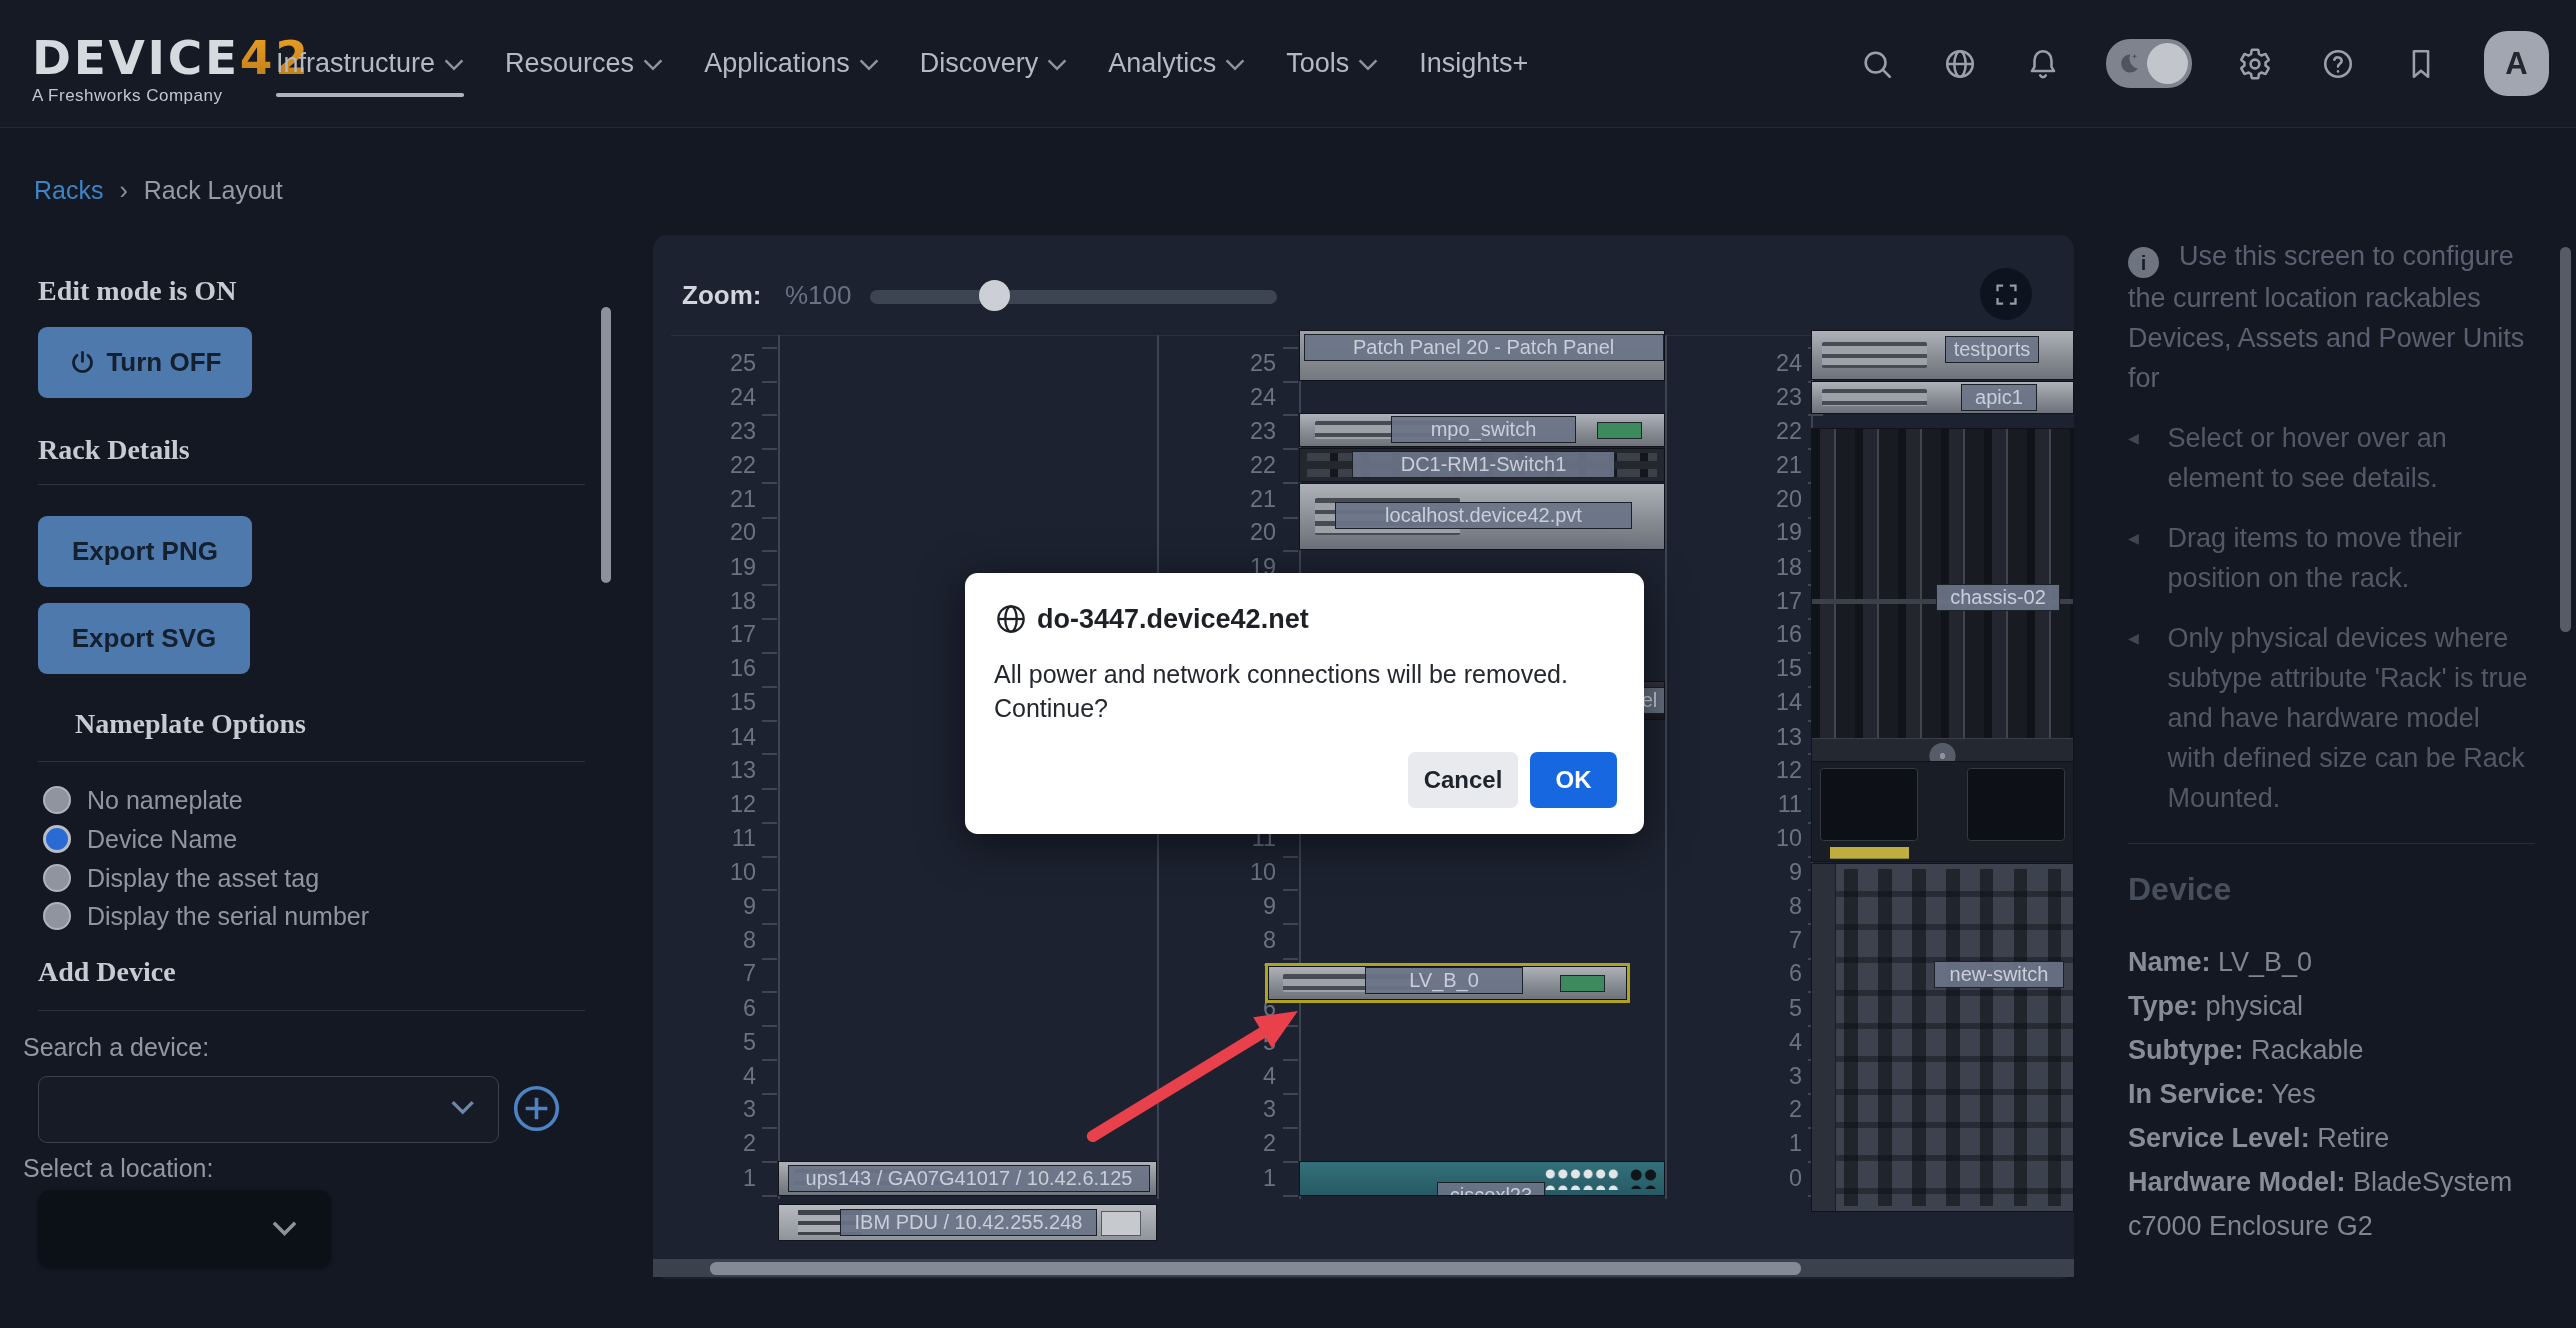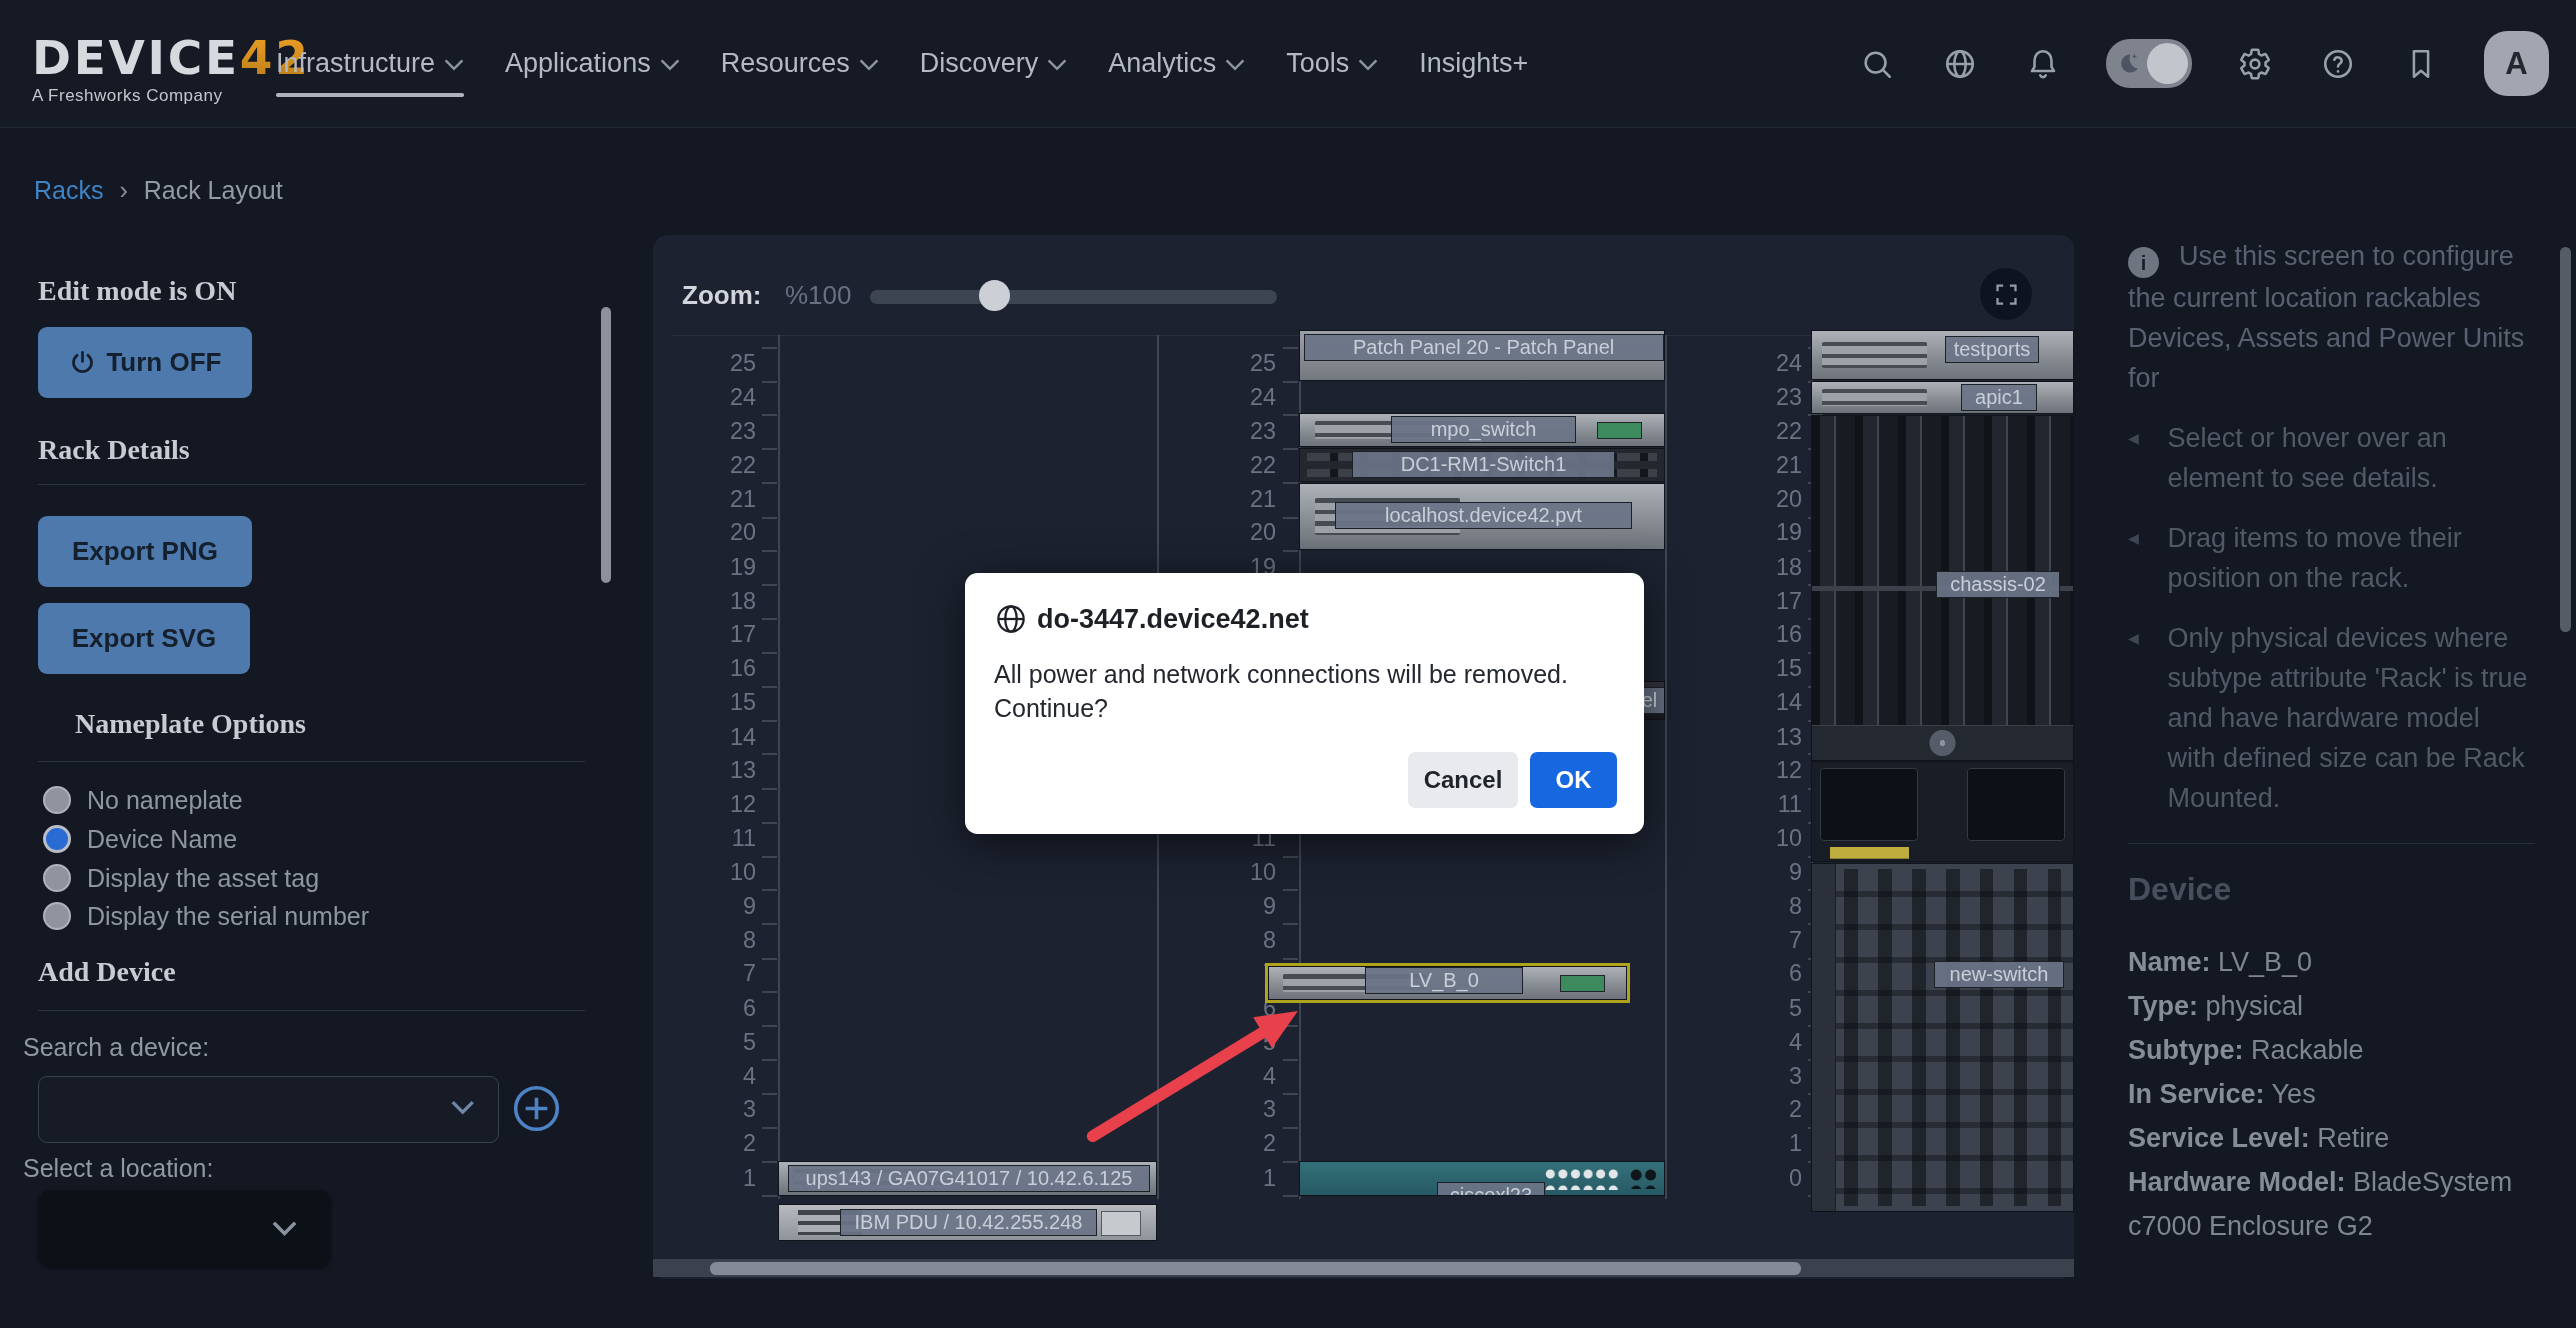--- a/index.html
+++ b/index.html
@@ -139,27 +139,27 @@
     <div class="tagline">A Freshworks Company</div>
   </div>
   <div class="menu">
       <div class="nav-item active">
         <span>Infrastructure</span>
         <svg width="20" height="12.6" viewBox="0 0 14 9" fill="none" stroke="#8d93a0" stroke-width="1.8">
           <path d="M1 1l6 6 6-6"></path>
         </svg>
       </div>
       <div class="nav-item">
-        <span>Applications</span>
+        <span>Resources</span>
         <svg width="20" height="12.6" viewBox="0 0 14 9" fill="none" stroke="#8d93a0" stroke-width="1.8">
           <path d="M1 1l6 6 6-6"></path>
         </svg>
       </div>
       <div class="nav-item">
-        <span>Resources</span>
+        <span>Applications</span>
         <svg width="20" height="12.6" viewBox="0 0 14 9" fill="none" stroke="#8d93a0" stroke-width="1.8">
           <path d="M1 1l6 6 6-6"></path>
         </svg>
       </div>
       <div class="nav-item">
         <span>Discovery</span>
         <svg width="20" height="12.6" viewBox="0 0 14 9" fill="none" stroke="#8d93a0" stroke-width="1.8">
           <path d="M1 1l6 6 6-6"></path>
         </svg>
       </div>
@@ -489,21 +489,21 @@
       <div class="unit-label" style="left: 1755px; top: 1096px;">2</div>
       <div class="unit-label" style="left: 1755px; top: 1130px;">1</div>
       <div class="unit-label" style="left: 1755px; top: 1165px;">0</div>
       <div class="rail" style="left: 1811px; top: 335px; height: 864px;"></div>
       <div class="device d-server" style="left: 1811px; top: 330px; width: 263px; height: 50px;">
         <div class="tag" style="width: 94px; left: 133px; top: 4.5px;">testports</div>
       </div>
       <div class="device d-server" style="left: 1811px; top: 381px; width: 263px; height: 33px;">
         <div class="tag" style="width: 76px; left: 149px; top: 1.8px;">apic1</div>
       </div>
-      <div class="device d-blades" style="left: 1811px; top: 415px; width: 263px; height: 346px; padding-left: 8px;">
+      <div class="device d-blades" style="left: 1811px; top: 428px; width: 263px; height: 346px; padding-left: 8px;">
         <div class="tag" style="width: 124px; left: 124px; top: 155px;">chassis-02</div>
       </div>
       <div class="device d-psu" style="left: 1811px; top: 761px; width: 263px; height: 101px;"></div>
       <div class="device d-linecards" style="left: 1811px; top: 863px; width: 263px; height: 349px;">
         <div class="tag" style="width: 130px; left: 122px; top: 97px;">new-switch</div>
       </div>
     </div>
 </div>
 <div class="hscroll-track"></div>
 <div class="hscroll-thumb"></div>

